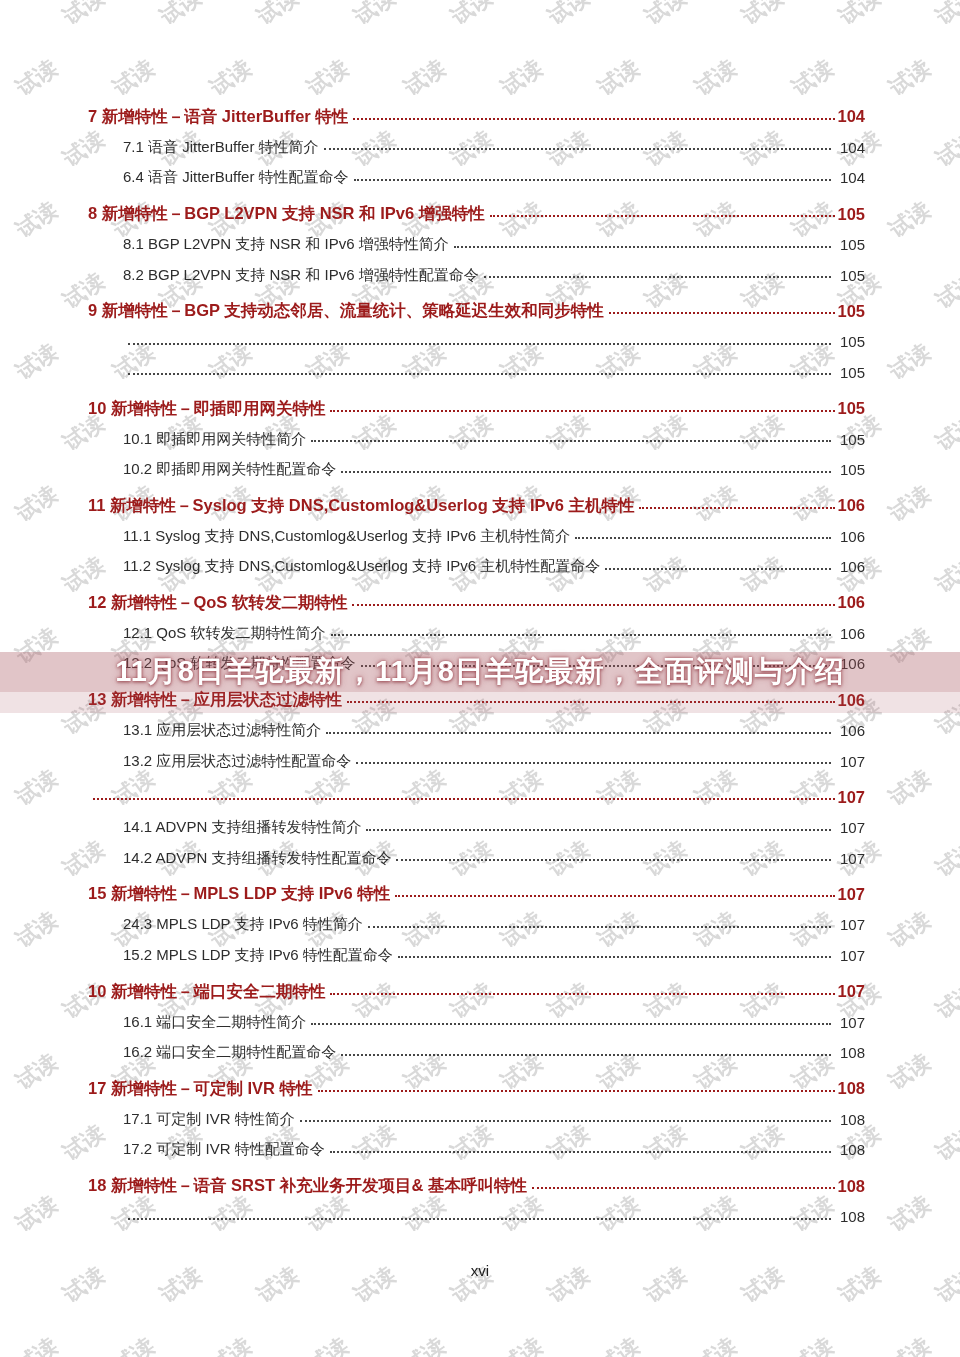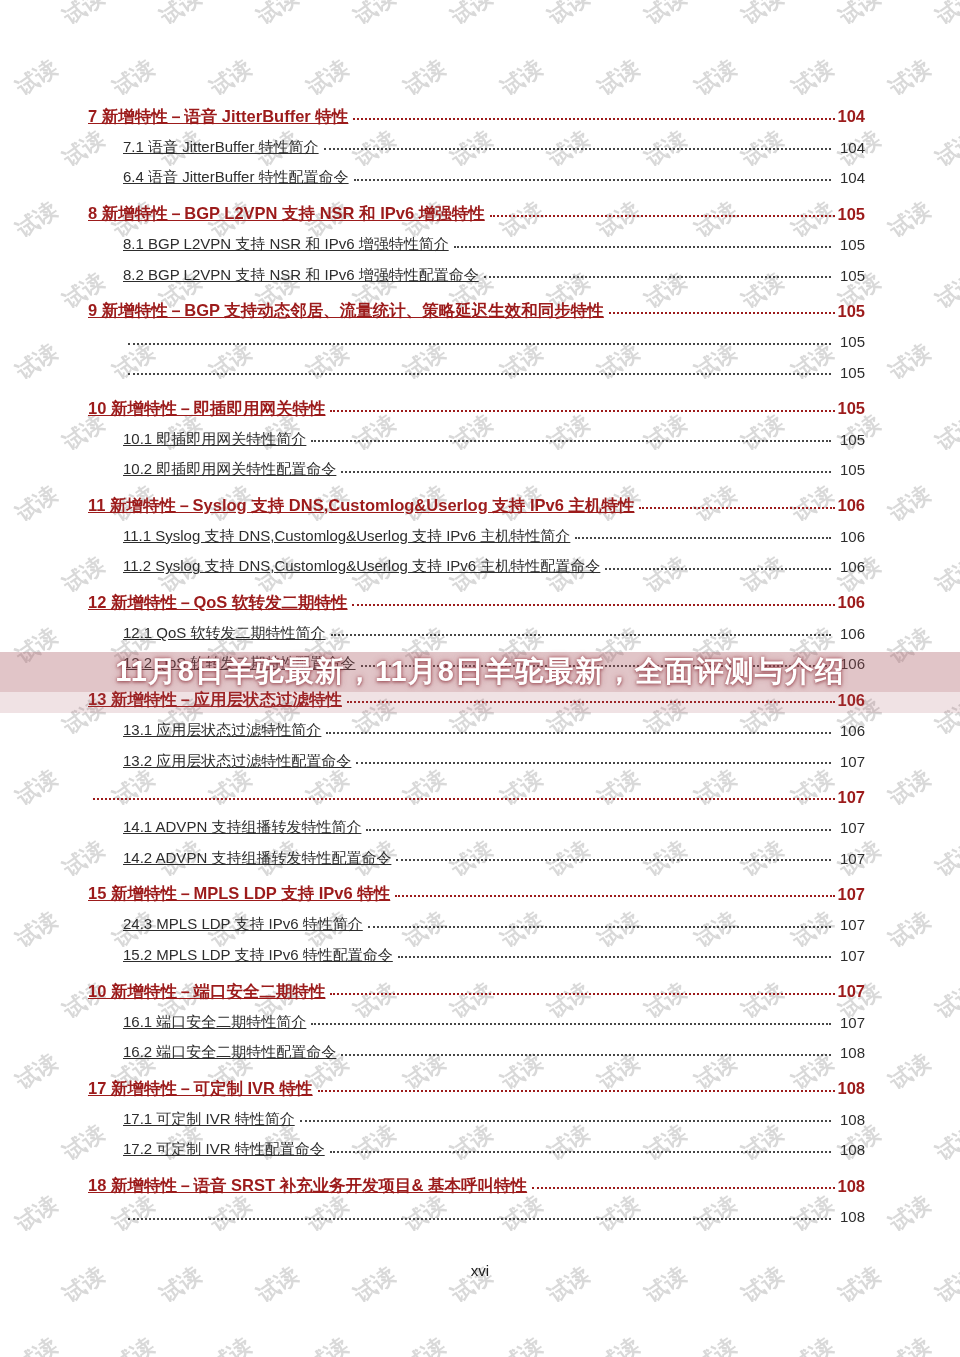--- a/index.html
+++ b/index.html
@@ -43,21 +43,21 @@
     margin-top:5.7px;
     color:var(--heading-red);
     font-weight:bold;
     font-size:16.5px;
   }
   .toc-row.l2{
     padding-left:123px;
     color:var(--body-text);
     font-size:15px;
   }
-  .toc-label{flex:none;text-decoration:underline;}
+  .toc-label{flex:none;}
   .leader{
     flex:1 1 auto;
     height:0;
     border-bottom:2px dotted currentColor;
     margin-left:5px;
     margin-right:2px;
     transform:translateY(2px);
     min-width:10px;
   }
   .toc-row.l2 .leader{margin-right:9px;opacity:.88;}

